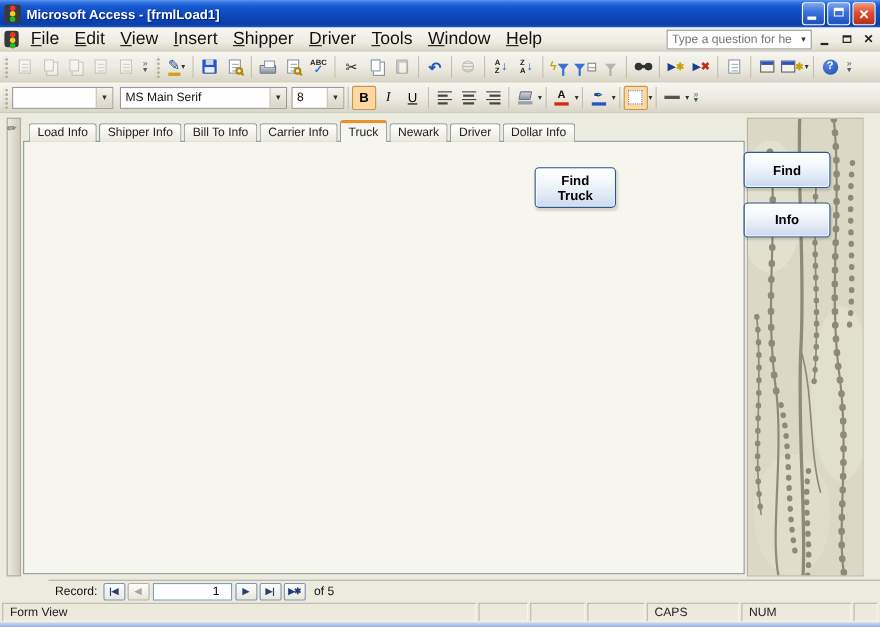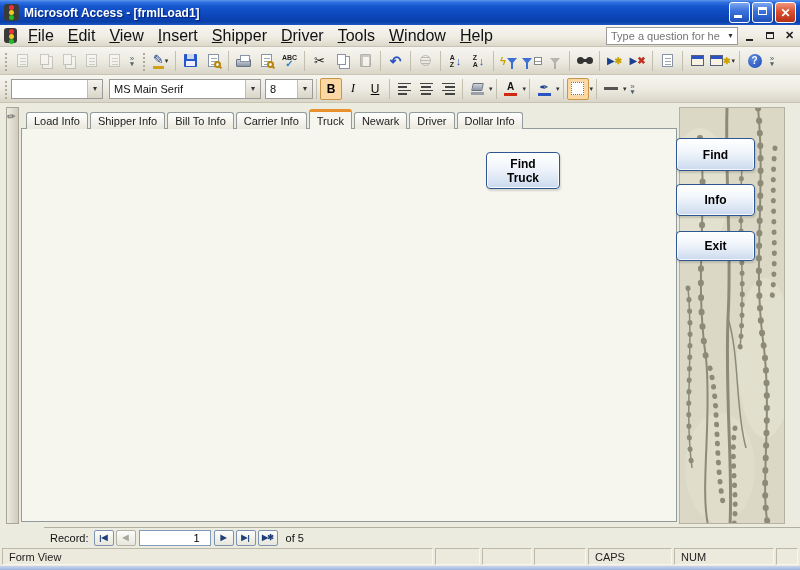--- a/index.html
+++ b/index.html
@@ -567,23 +567,20 @@
 
     <span class="fl" style="left:346px;top:340px">Fax</span>
     <input class="fi" style="left: 458px; top: 336px; width: 200px; height: 18px;" value="">
 
     <button class="xpbtn" style="left:676px;top:35px;width:79px;height:33px">
         <span>Find</span>
       </button>
     <button class="xpbtn" style="left:676px;top:81px;width:79px;height:32px">
         <span>Info</span>
       </button>
-    <button class="xpbtn" style="left:676px;top:128px;width:79px;height:30px">
-        <span>Exit</span>
-      </button>
   </div>
 
   <div class="recnav">
     <span style="margin-right:5px">Record:</span>
     <span class="rnbtn">
         <span class="g-first"></span>
       </span>
     <span class="rnbtn dis">
         <span class="g-prev"></span>
       </span>

